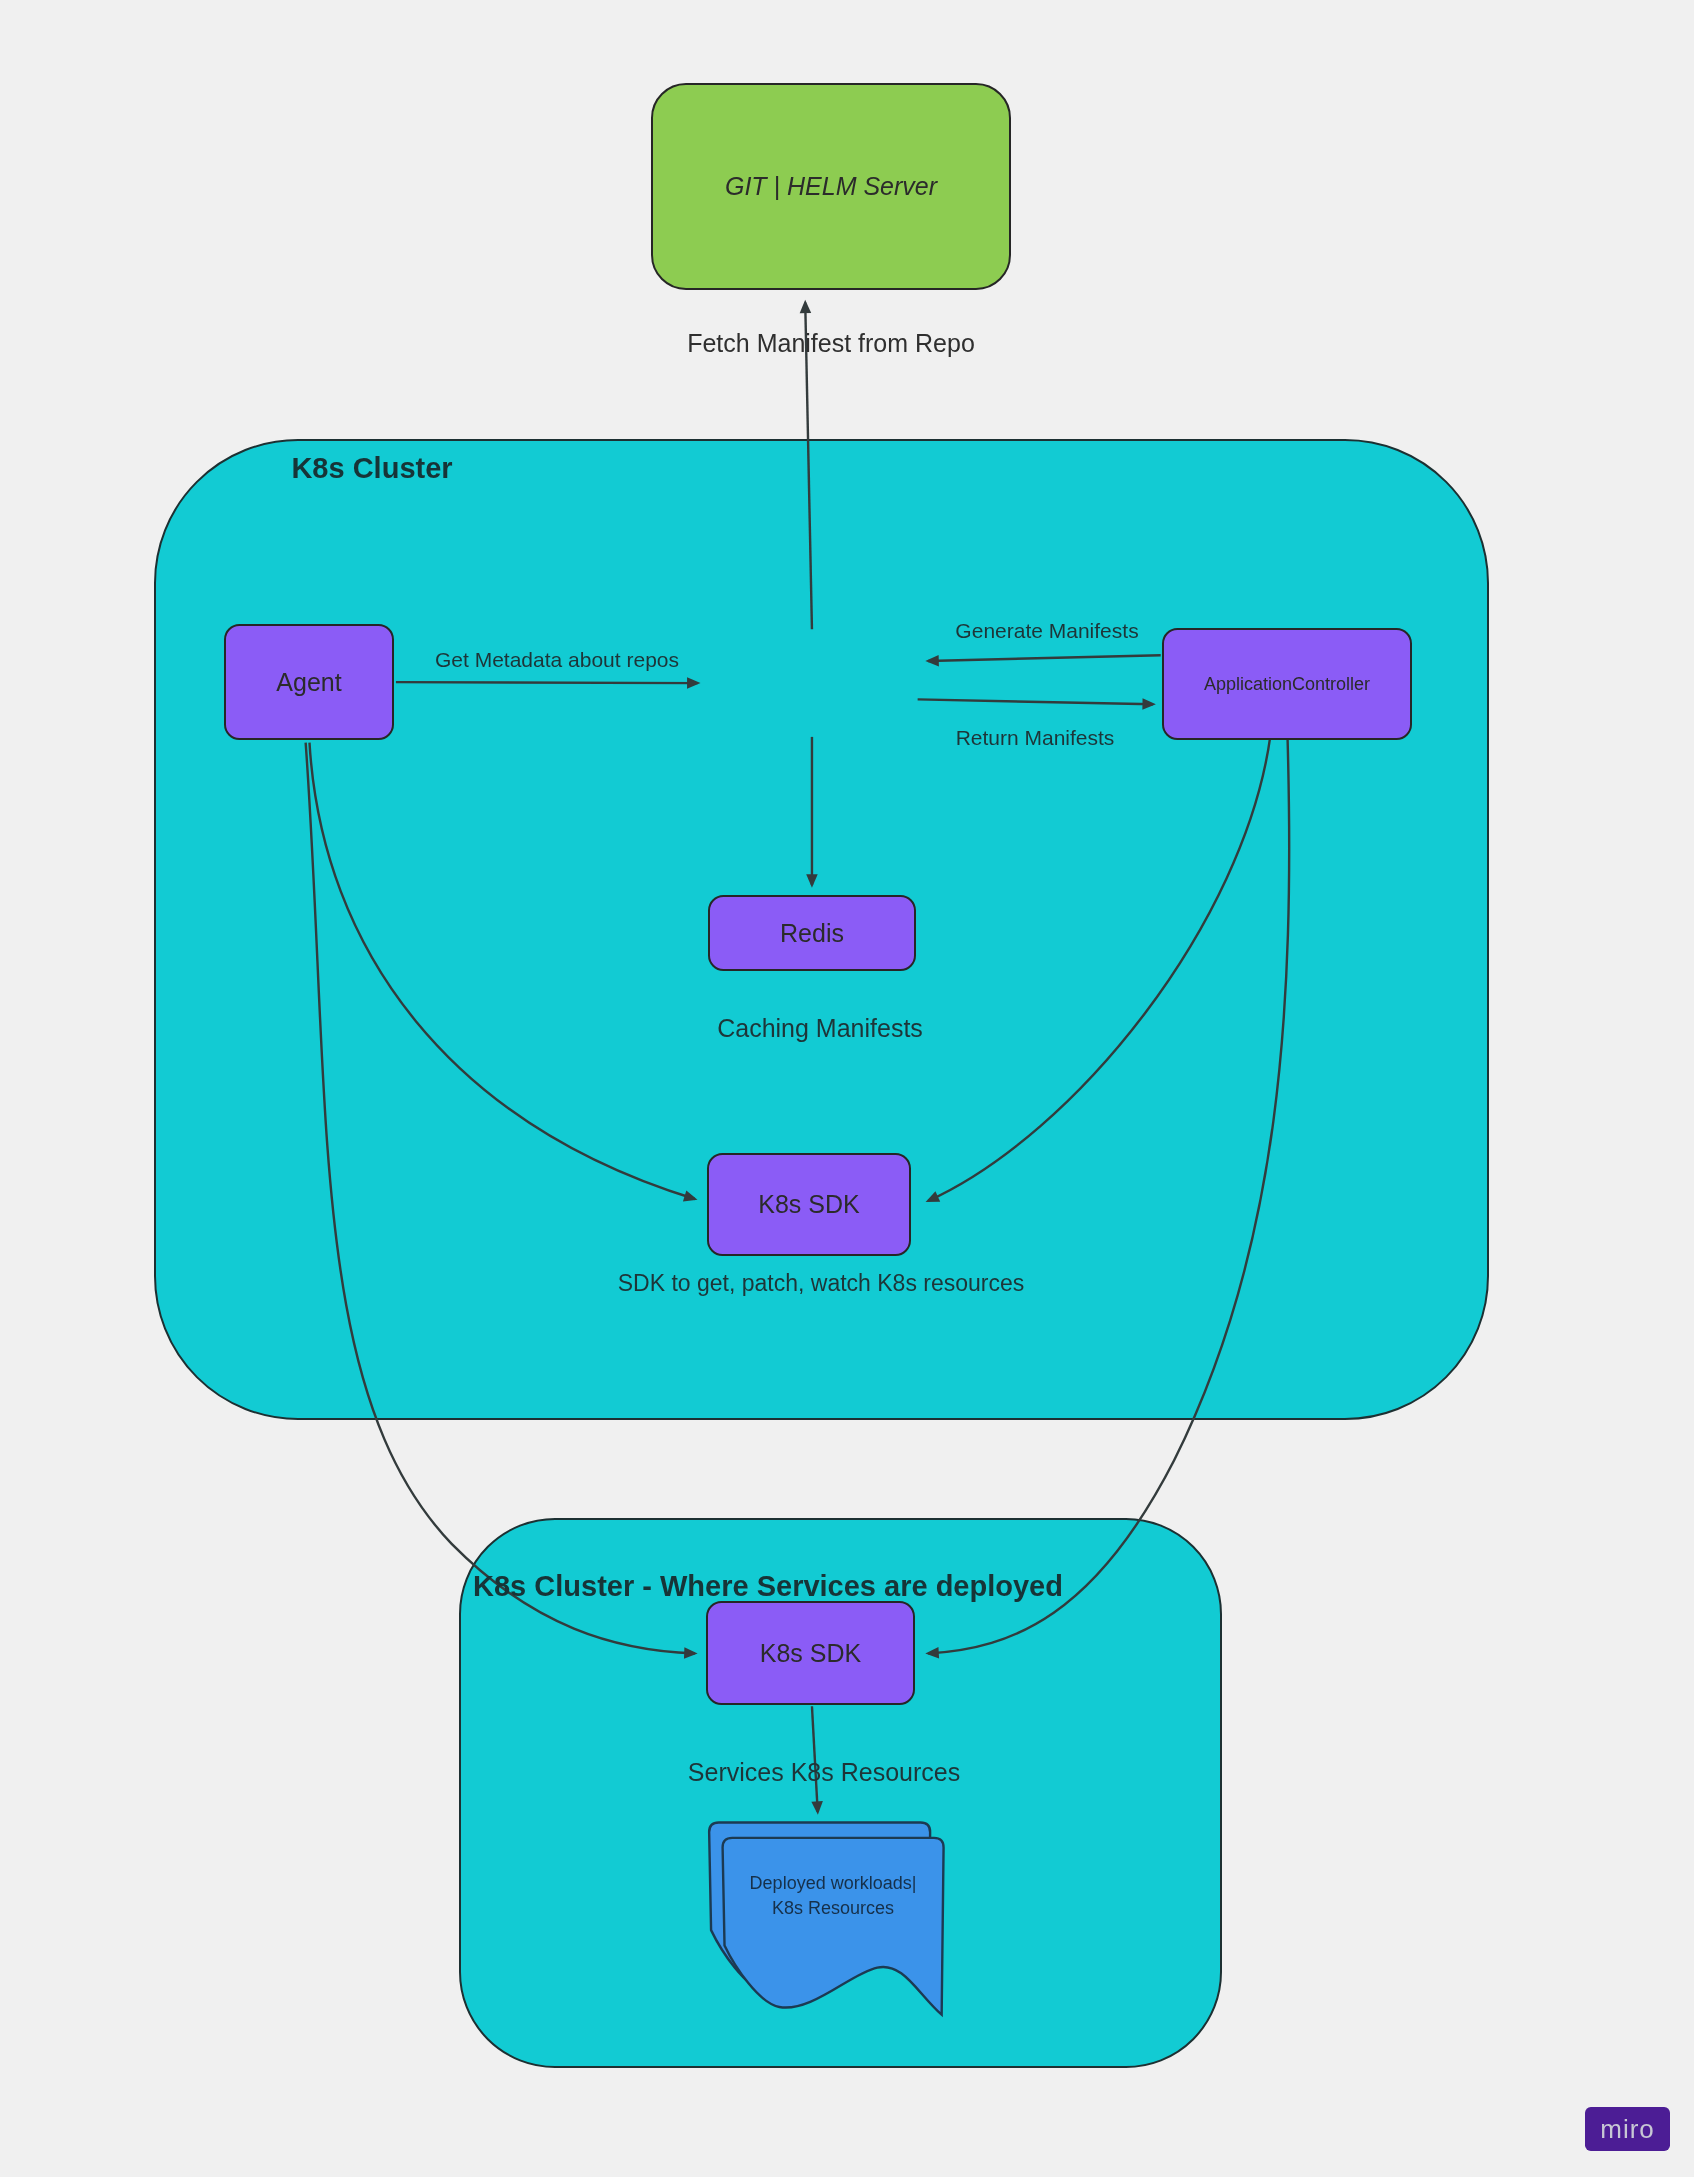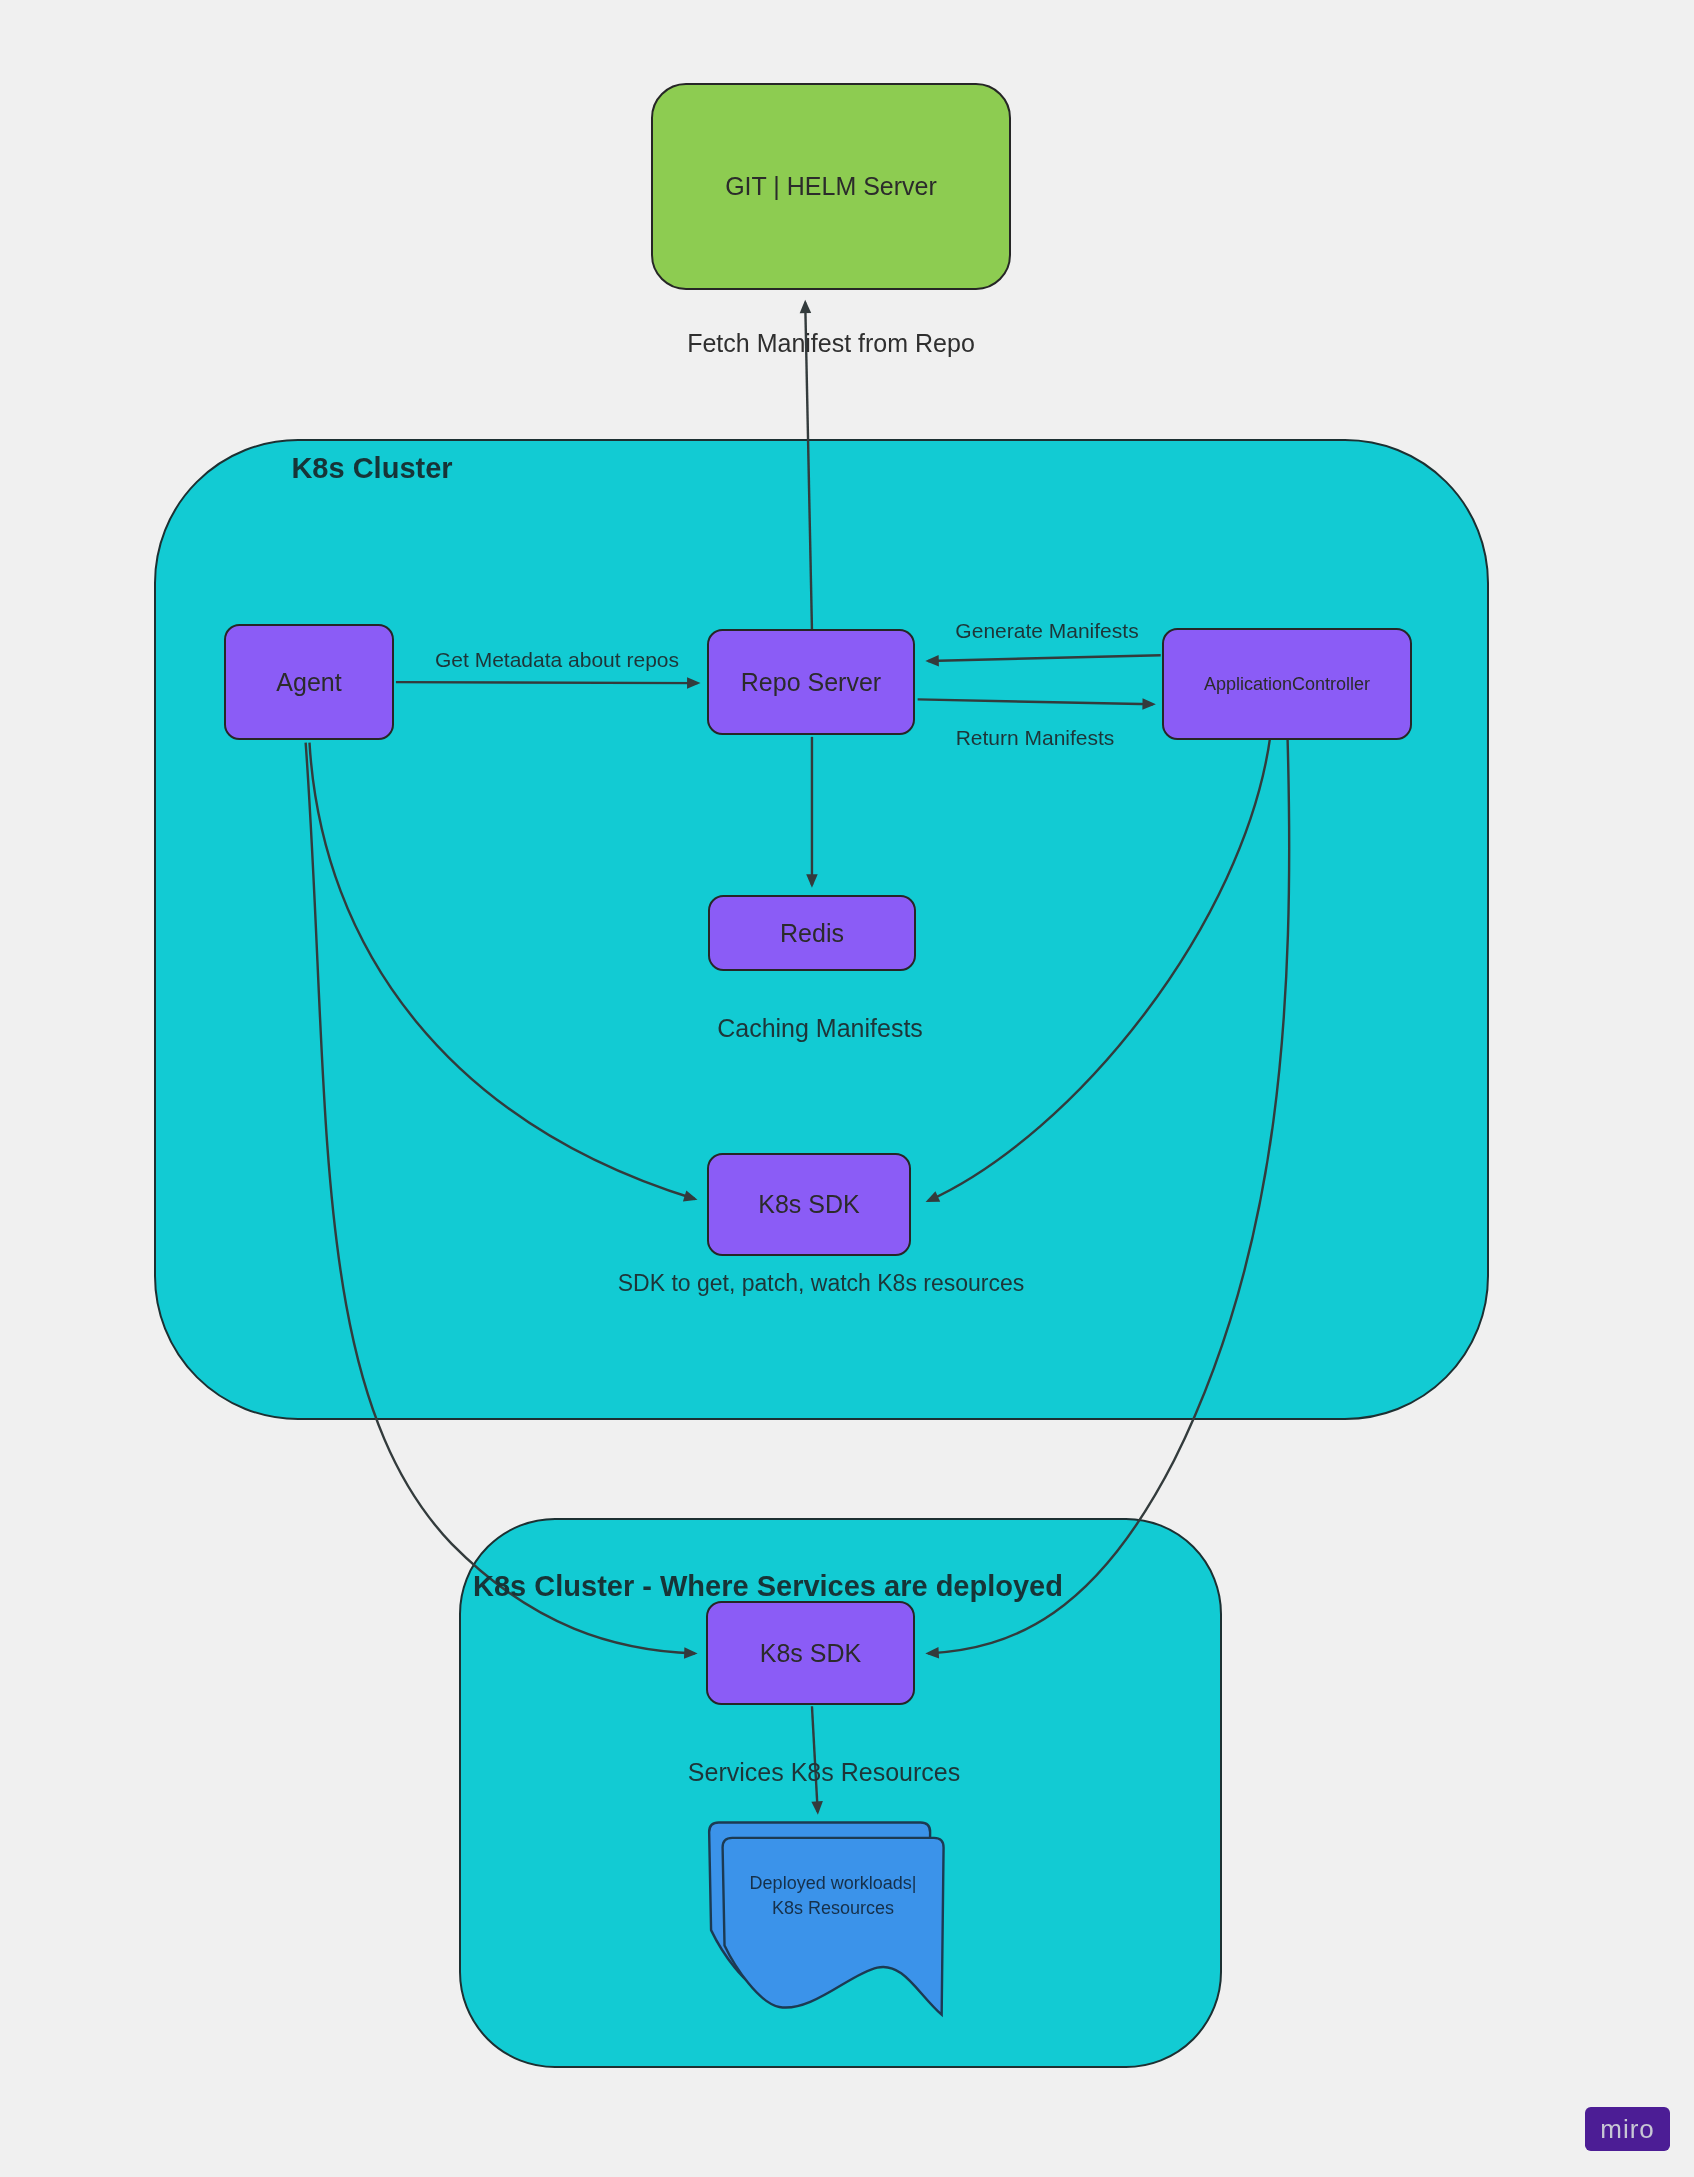--- a/index.html
+++ b/index.html
@@ -21,21 +21,21 @@
   }
   
   svg.edges{position:absolute;left:0;top:0;z-index:2;}
   svg.edges path.edge{fill:none;stroke:#333b3c;stroke-width:2.5px;}
   
   .node{
     position:absolute;z-index:3;display:flex;align-items:center;justify-content:center;
     background:#8b5cf6;border:2.4px solid #262626;border-radius:15.4px;box-sizing:border-box;
     color:#2b2b2b;font-size:25px;text-align:center;
   }
-  .node.green{background:#8dcc51;border-radius:35px;}
+  .node.green{background:#8dcc51;border-radius:35px;font-style:italic;}
   .node.agent{left:224px;top:624px;width:170px;height:116px;}
   .node.repo{left:707px;top:629px;width:208px;height:106px;}
   .node.appctl{left:1162px;top:628px;width:250px;height:112px;font-size:18px;}
   .node.redis{left:708px;top:895px;width:208px;height:76px;}
   .node.sdk1{left:707px;top:1153px;width:204px;height:103px;}
   .node.sdk2{left:706px;top:1601px;width:209px;height:104px;}
   .node.git{left:651px;top:83px;width:360px;height:207px;}
   
   .lbl{
     position:absolute;z-index:3;white-space:nowrap;transform:translate(-50%,-50%);
@@ -102,23 +102,20 @@
 
   <div class="cluster-title" style="left:372px;top:468px;">K8s Cluster</div>
   <div class="cluster-title" style="left:768px;top:1586px;">K8s Cluster - Where Services are deployed</div>
 
   <div class="node green git">
     <span>GIT | HELM Server</span>
   </div>
   <div class="node agent">
     <span>Agent</span>
   </div>
-  <div class="node repo">
-    <span>Repo Server</span>
-  </div>
   <div class="node appctl">
     <span>ApplicationController</span>
   </div>
   <div class="node redis">
     <span>Redis</span>
   </div>
   <div class="node sdk1">
     <span>K8s SDK</span>
   </div>
   <div class="node sdk2">

